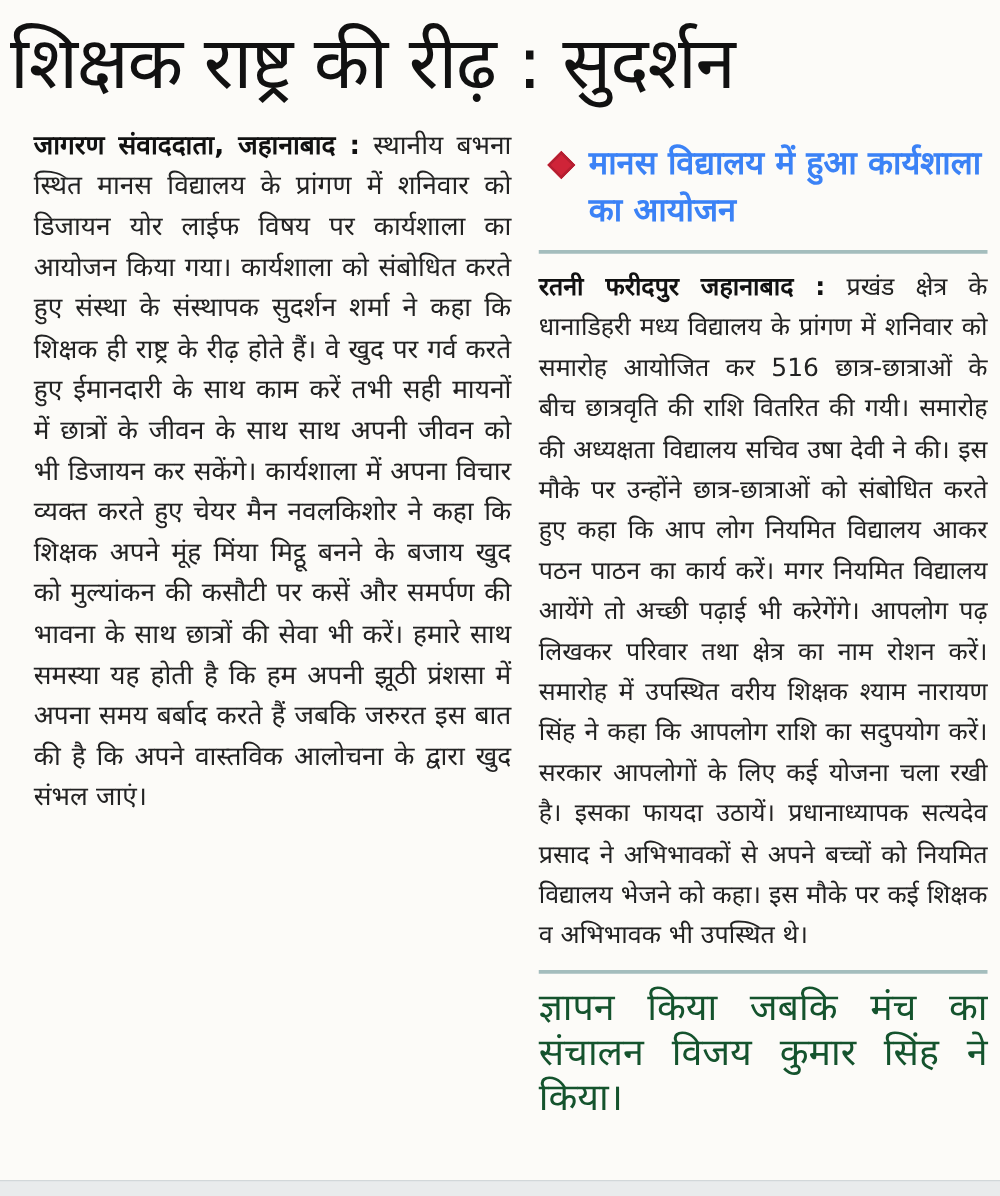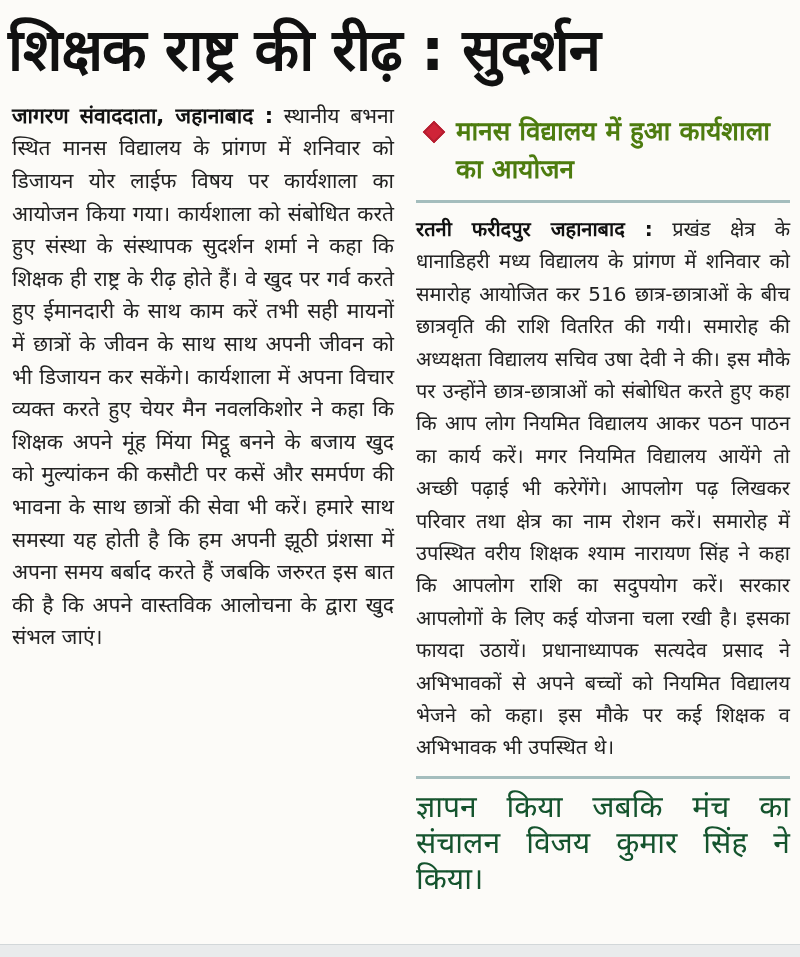--- a/index.html
+++ b/index.html
@@ -12,33 +12,33 @@
     color: #1c1c1c;
     overflow: hidden;
     position: relative;
   }
   .page { width: 800px; height: 957px; position: relative; }
 
   
   .headline {
     padding: 6px 8px 2px 8px;
     font-size: 58px;
-    font-weight: bold;
+    font-weight: normal;
     line-height: 1.55;
     letter-spacing: -1px;
     white-space: nowrap;
     overflow: hidden;
     color: #111;
   }
 
   
   .columns {
     display: flex;
     gap: 22px;
-    padding: 2px 10px 0 12px;
+    padding: 2px 10px 0 27px;
   }
   .col-left  { width: 382px; flex: 0 0 382px; }
   .col-right { flex: 1; min-width: 0; }
 
   .bodytext {
     font-size: 21px;
     line-height: 32.6px;
     text-align: justify;
     color: #222;
   }
@@ -58,21 +58,21 @@
     background: #cf2438;
     transform: rotate(45deg);
     margin-top: 12px;
     flex: 0 0 16px;
     box-shadow: inset 0 0 0 2px #b51e30;
   }
   .highlight-text {
     font-size: 26px;
     font-weight: bold;
     line-height: 38px;
-    color: #4d7c0f;
+    color: #3b82f6;
   }
   .rule {
     height: 3px;
     background: #a4bdbd;
     border: none;
     margin: 12px 0 10px 0;
   }
   .subheadline {
     font-size: 27px;
     font-weight: bold;

